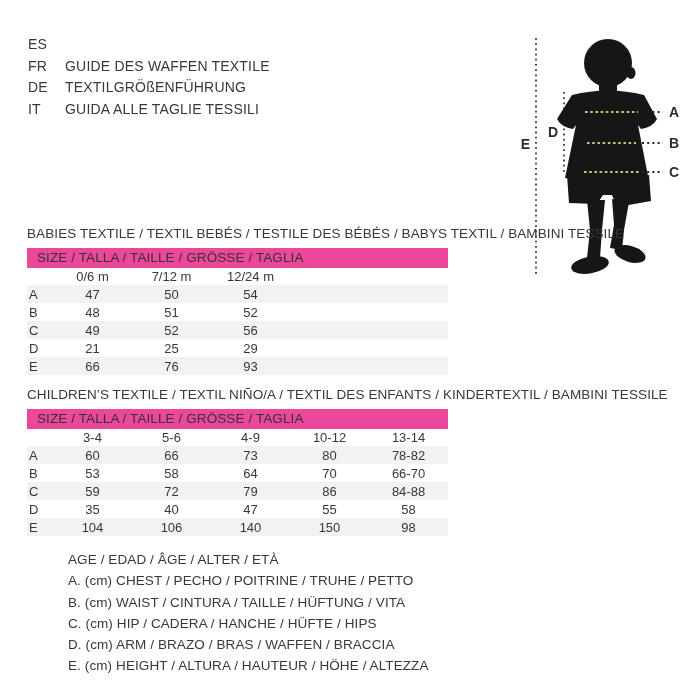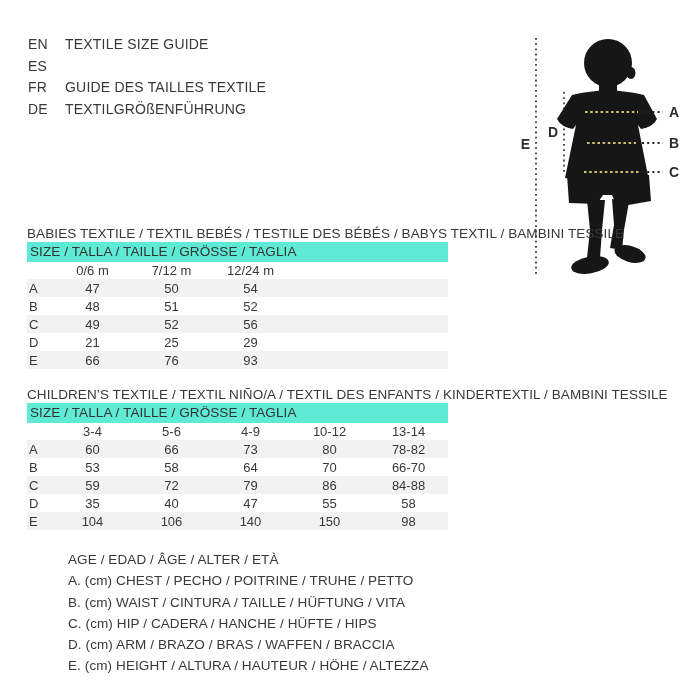--- a/index.html
+++ b/index.html
@@ -17,52 +17,52 @@
   .dotv { stroke:#222222; stroke-width:1.6; stroke-dasharray:1.8 3.4; fill:none; }
   .doty { stroke:#cdbf6e; stroke-width:2.2; stroke-dasharray:2.6 2.6; fill:none; }
   .dotb { stroke:#222222; stroke-width:2;   stroke-dasharray:2 3.2;  fill:none; }
   .figlabel { font-family:"Liberation Sans","DejaVu Sans",sans-serif; font-size:14px; font-weight:bold; fill:#2d2d2d; }
 
   
   .section { position:absolute; left:27px; width:421px; }
   .section-babies { top:226px; }
   .section-children { top:387px; }
   .section-title { font-size:13.5px; line-height:16px; white-space:nowrap; letter-spacing:0.1px; }
-  .size-bar { height:20px; line-height:20px; background:#5eead4; color:#333333;
-              padding-left:3px; font-size:13.5px; box-sizing:border-box; letter-spacing:0.1px; }
+  .size-bar { margin-top:6px; height:20px; line-height:20px; background:#ec4899; color:#333333;
+              padding-left:10px; font-size:13.5px; box-sizing:border-box; letter-spacing:0.1px; }
   table.size-table { border-collapse:collapse; table-layout:fixed; width:421px; }
   .size-table th, .size-table td { padding:0; margin:0; font-weight:400; font-size:13px; text-align:center; height:18px; }
   .size-table thead th { height:17px; }
   .size-table td.letter { text-align:left; padding-left:2px; }
   .size-table tbody tr:nth-child(odd) { background:#f2f2f2; }
 
   
   .legend { position:absolute; left:28px; top:549px; font-size:13.5px; line-height:21.3px; letter-spacing:0.1px;margin-left:40px; }
   .legend div { white-space:nowrap; }
 </style>
 </head>
 <body>
 
 <div class="page">
 
   <div class="lang-header">
     <div class="lang-row">
-      <span class="lang-code">EN</span>
-      <span class="lang-title">TEXTILE SIZE GUIDE</span>
-    </div>
-    <div class="lang-row">
       <span class="lang-code">ES</span>
     </div>
     <div class="lang-row">
       <span class="lang-code">FR</span>
-      <span class="lang-title">GUIDE DES TAILLES TEXTILE</span>
+      <span class="lang-title">GUIDE DES WAFFEN TEXTILE</span>
     </div>
     <div class="lang-row">
       <span class="lang-code">DE</span>
       <span class="lang-title">TEXTILGRÖßENFÜHRUNG</span>
+    </div>
+    <div class="lang-row">
+      <span class="lang-code">IT</span>
+      <span class="lang-title">GUIDA ALLE TAGLIE TESSILI</span>
     </div>
   </div>
 
   <div class="figure-wrap">
     <svg width="200" height="258" viewBox="0 0 200 258">
       <g fill="#161616">
         <circle cx="108" cy="38" r="24"></circle>
         <ellipse cx="131" cy="48" rx="4.5" ry="6"></ellipse>
         <rect x="99" y="56" width="18" height="15"></rect>
         <path d="M 72,70 Q 108,61 144,70 L 157,94 Q 153,102 141,104 L 138,100 L 148,151 Q 110,159 65,153 L 76,100 L 73,104 Q 61,102 57,94 Z"></path>

